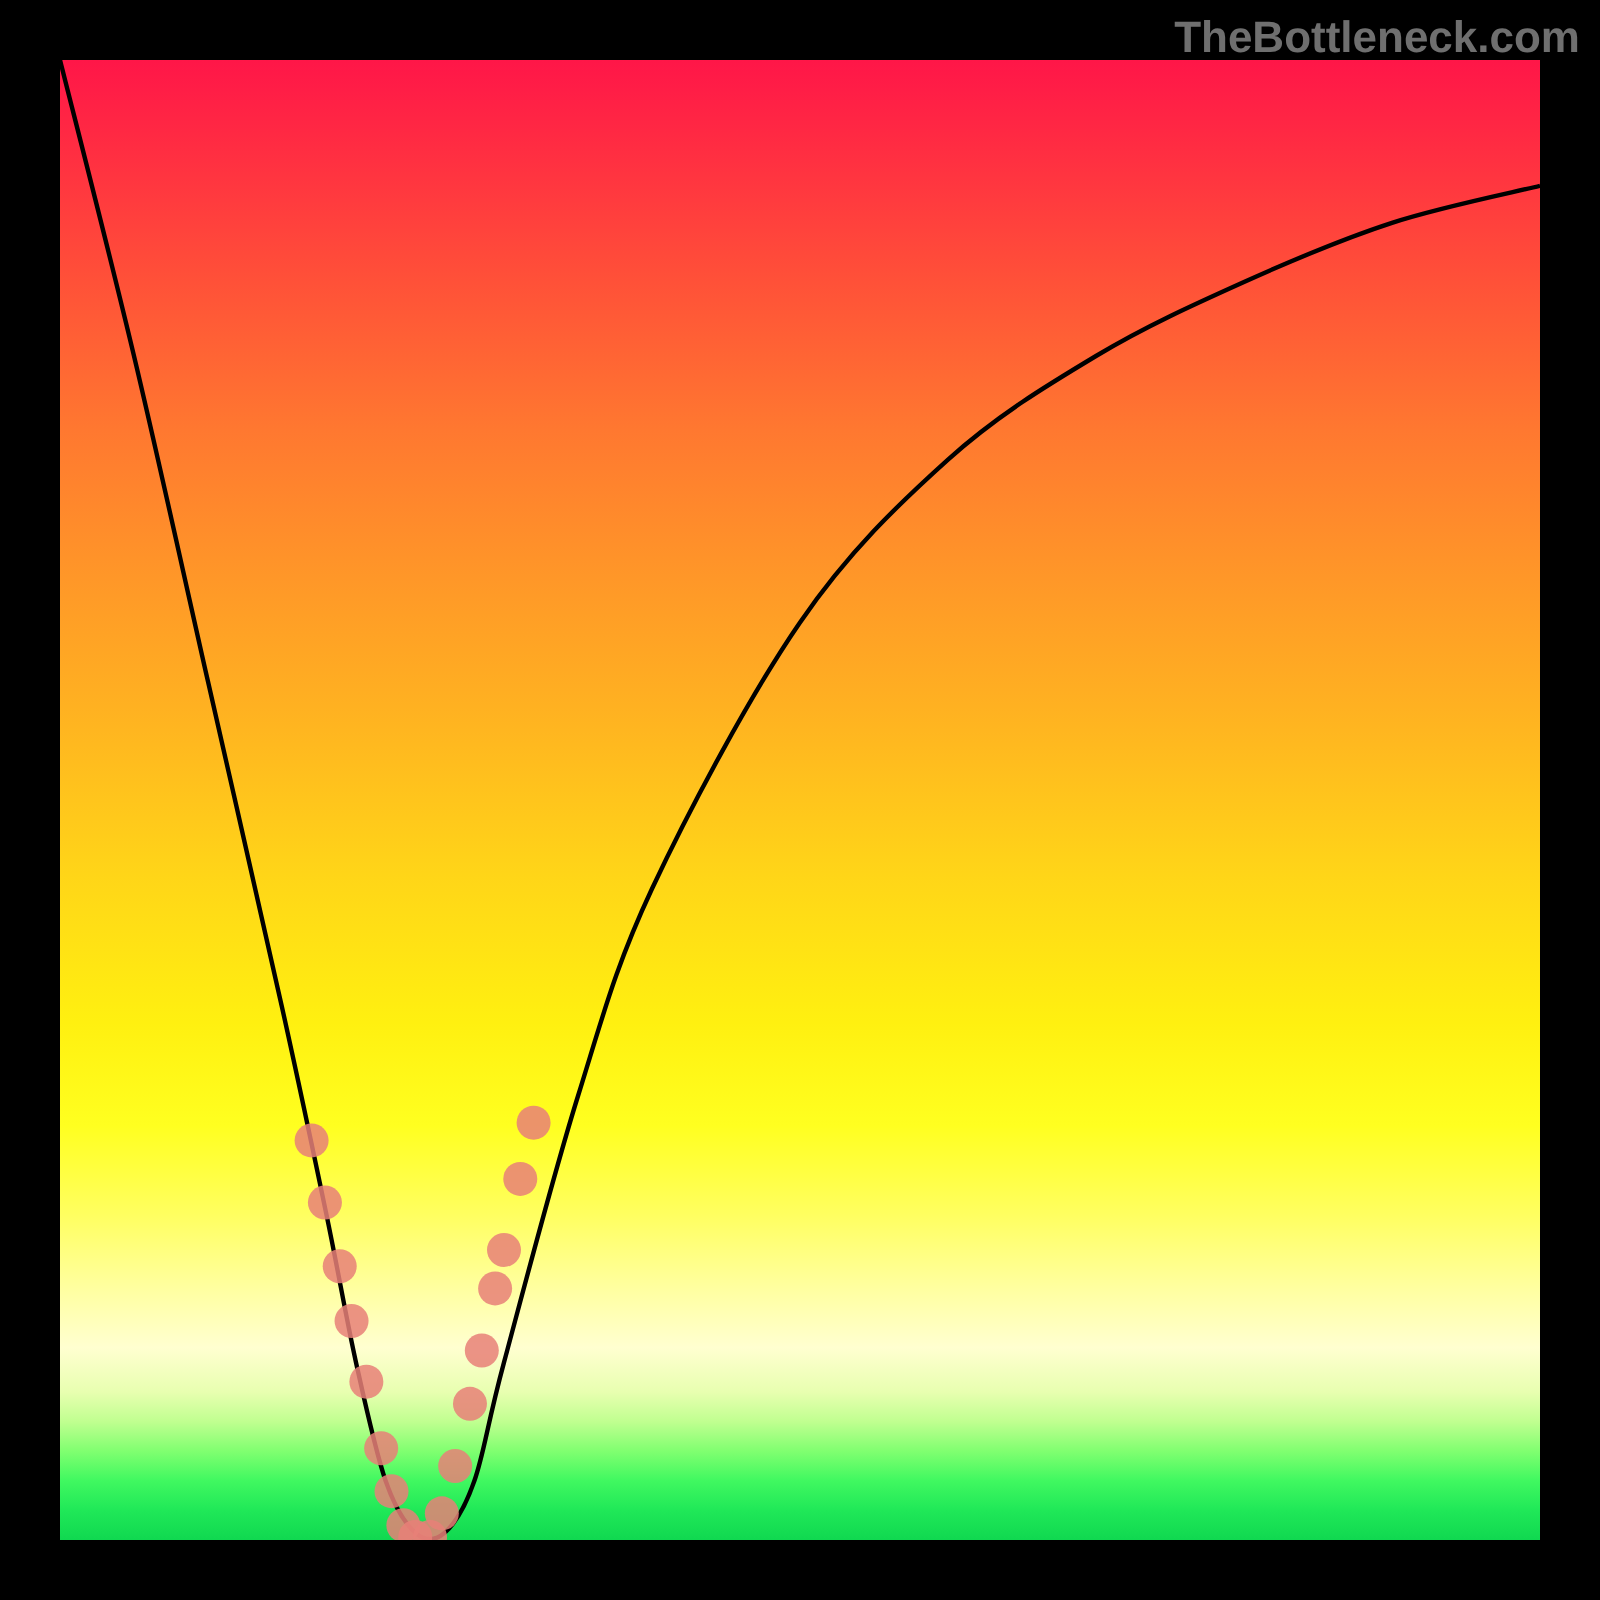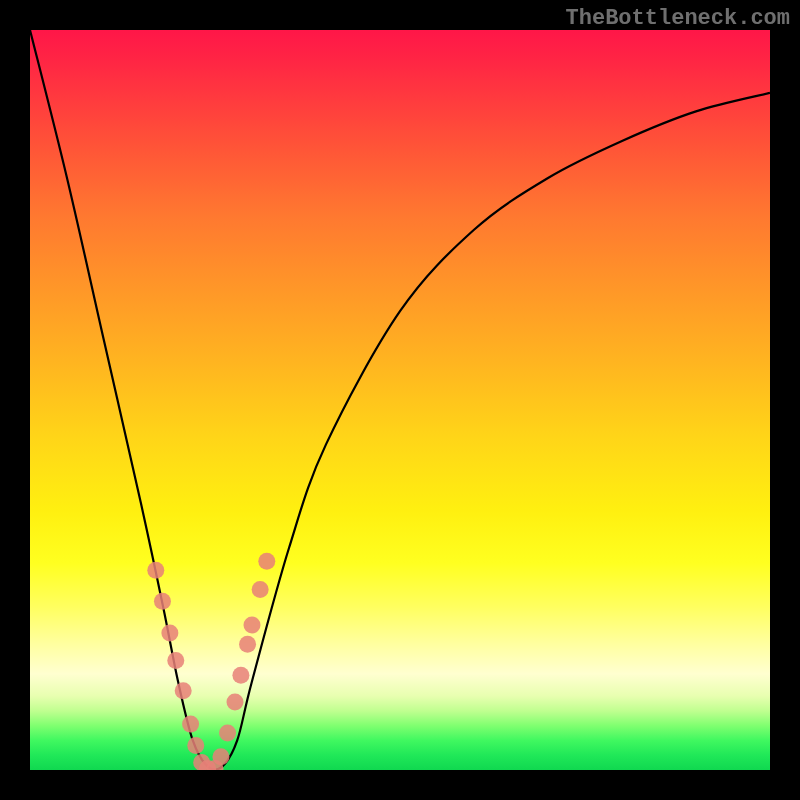--- a/index.html
+++ b/index.html
@@ -27,21 +27,21 @@
       #c0ff90 92%,
       #80ff70 94%,
       #40f860 96%,
       #20e858 98%,
       #10d850 100%);
   }
   .watermark {
     position: absolute;
     top: 6px;
     right: 10px;
-    font-family: Liberation Mono, monospace;
+    font-family: Liberation Sans, sans-serif;
     font-size: 22px;
     font-weight: bold;
     color: #6f6f6f;
     z-index: 10;
   }
   svg.curve {
     position: absolute;
     left: 30px;
     top: 30px;
     width: 740px;

